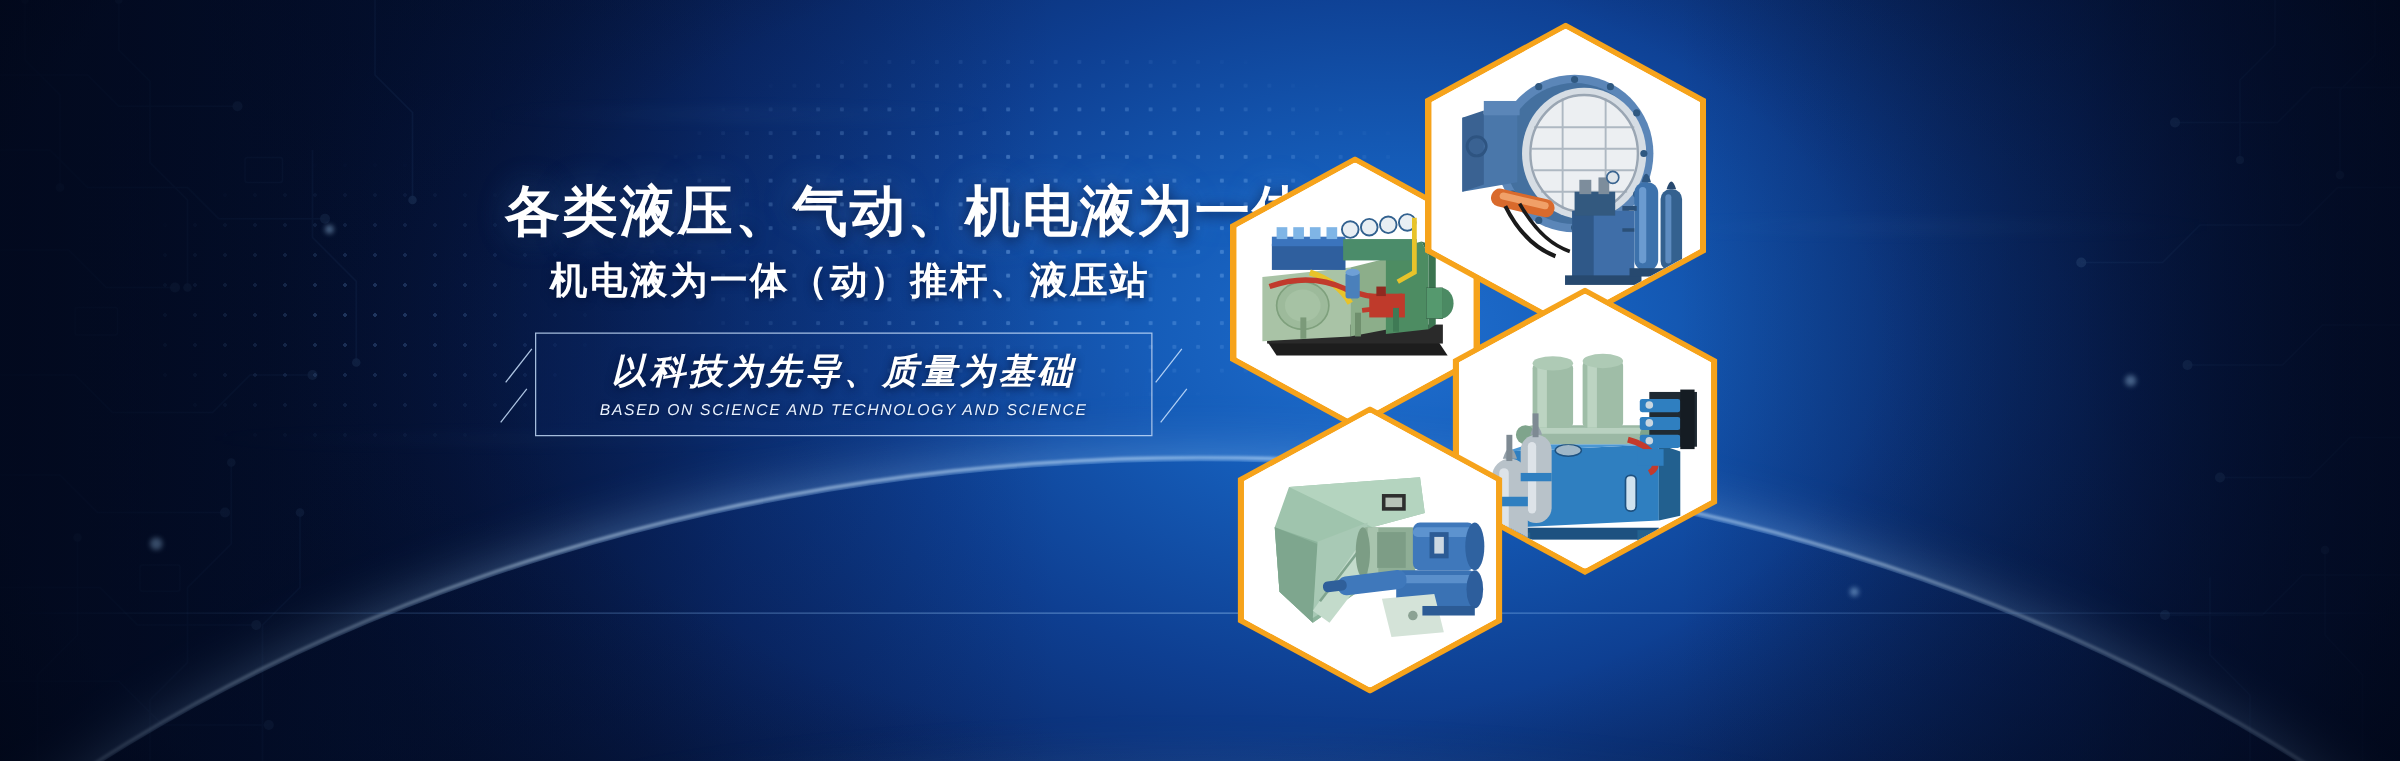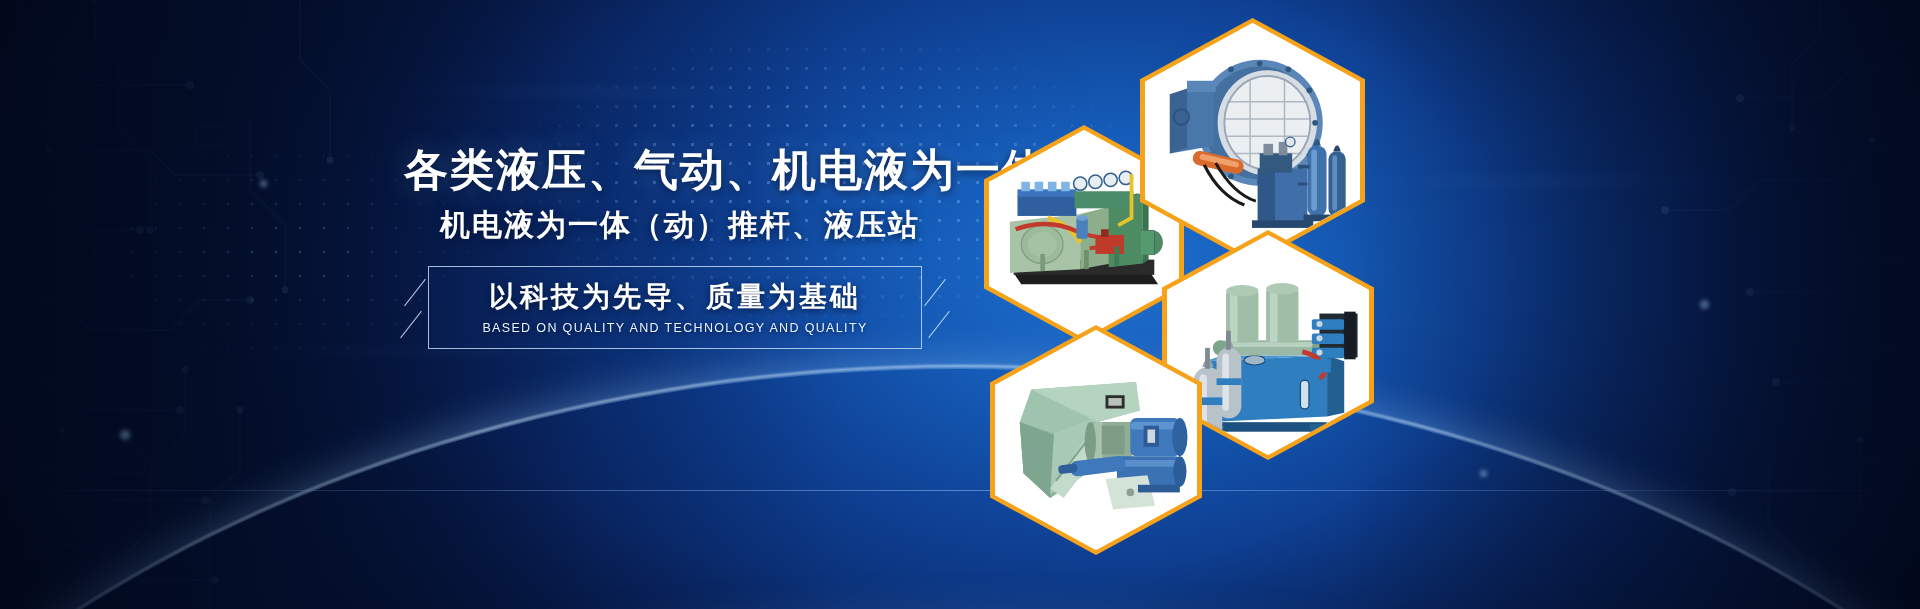--- a/index.html
+++ b/index.html
@@ -100,21 +100,21 @@
     text-shadow:0 2px 10px rgba(2,18,56,.85), 0 0 26px rgba(110,180,255,.35);
     margin:0;
   }
   .subhead{
     margin:18px 0 0 36px;
     font-size:30px;font-weight:bold;color:#ffffff;
     letter-spacing:2px;line-height:1;white-space:nowrap;
     text-shadow:0 2px 8px rgba(2,18,56,.8);
   }
 
-  .slogan-wrap{position:relative;margin-top:26px;margin-left:24px;width:494px;}
+  .slogan-wrap{position:relative;margin-top:26px;margin-left:24px;width:494px;font-style:italic;}
   .slogan-box{
     position:relative;
     border:1px solid rgba(205,228,255,.8);
     padding:16px 10px 13px;
     text-align:center;
     background:linear-gradient(100deg, rgba(10,40,105,.22), rgba(30,95,190,.14));
   }
   .slogan-cn{
     font-size:28px;font-weight:bold;color:#ffffff;letter-spacing:3px;
     line-height:1;white-space:nowrap;
@@ -262,21 +262,21 @@
 
     <div class="subhead">机电液为一体（动）推杆、液压站</div>
 
     <div class="slogan-wrap">
       <span class="slash l1"></span>
       <span class="slash l2"></span>
       <span class="slash r1"></span>
       <span class="slash r2"></span>
       <div class="slogan-box">
         <div class="slogan-cn">以科技为先导、质量为基础</div>
-        <div class="slogan-en">BASED ON QUALITY AND TECHNOLOGY AND QUALITY</div>
+        <div class="slogan-en">BASED ON SCIENCE AND TECHNOLOGY AND SCIENCE</div>
       </div>
     </div>
   </div>
 
   <div class="hexes">
 
     <div class="hex hex-frame" id="hex-green-unit">
       <div class="hex-inner">
         <svg viewBox="0 0 200 218" preserveAspectRatio="xMidYMid meet">
           <rect width="200" height="218" fill="#ffffff"></rect>

